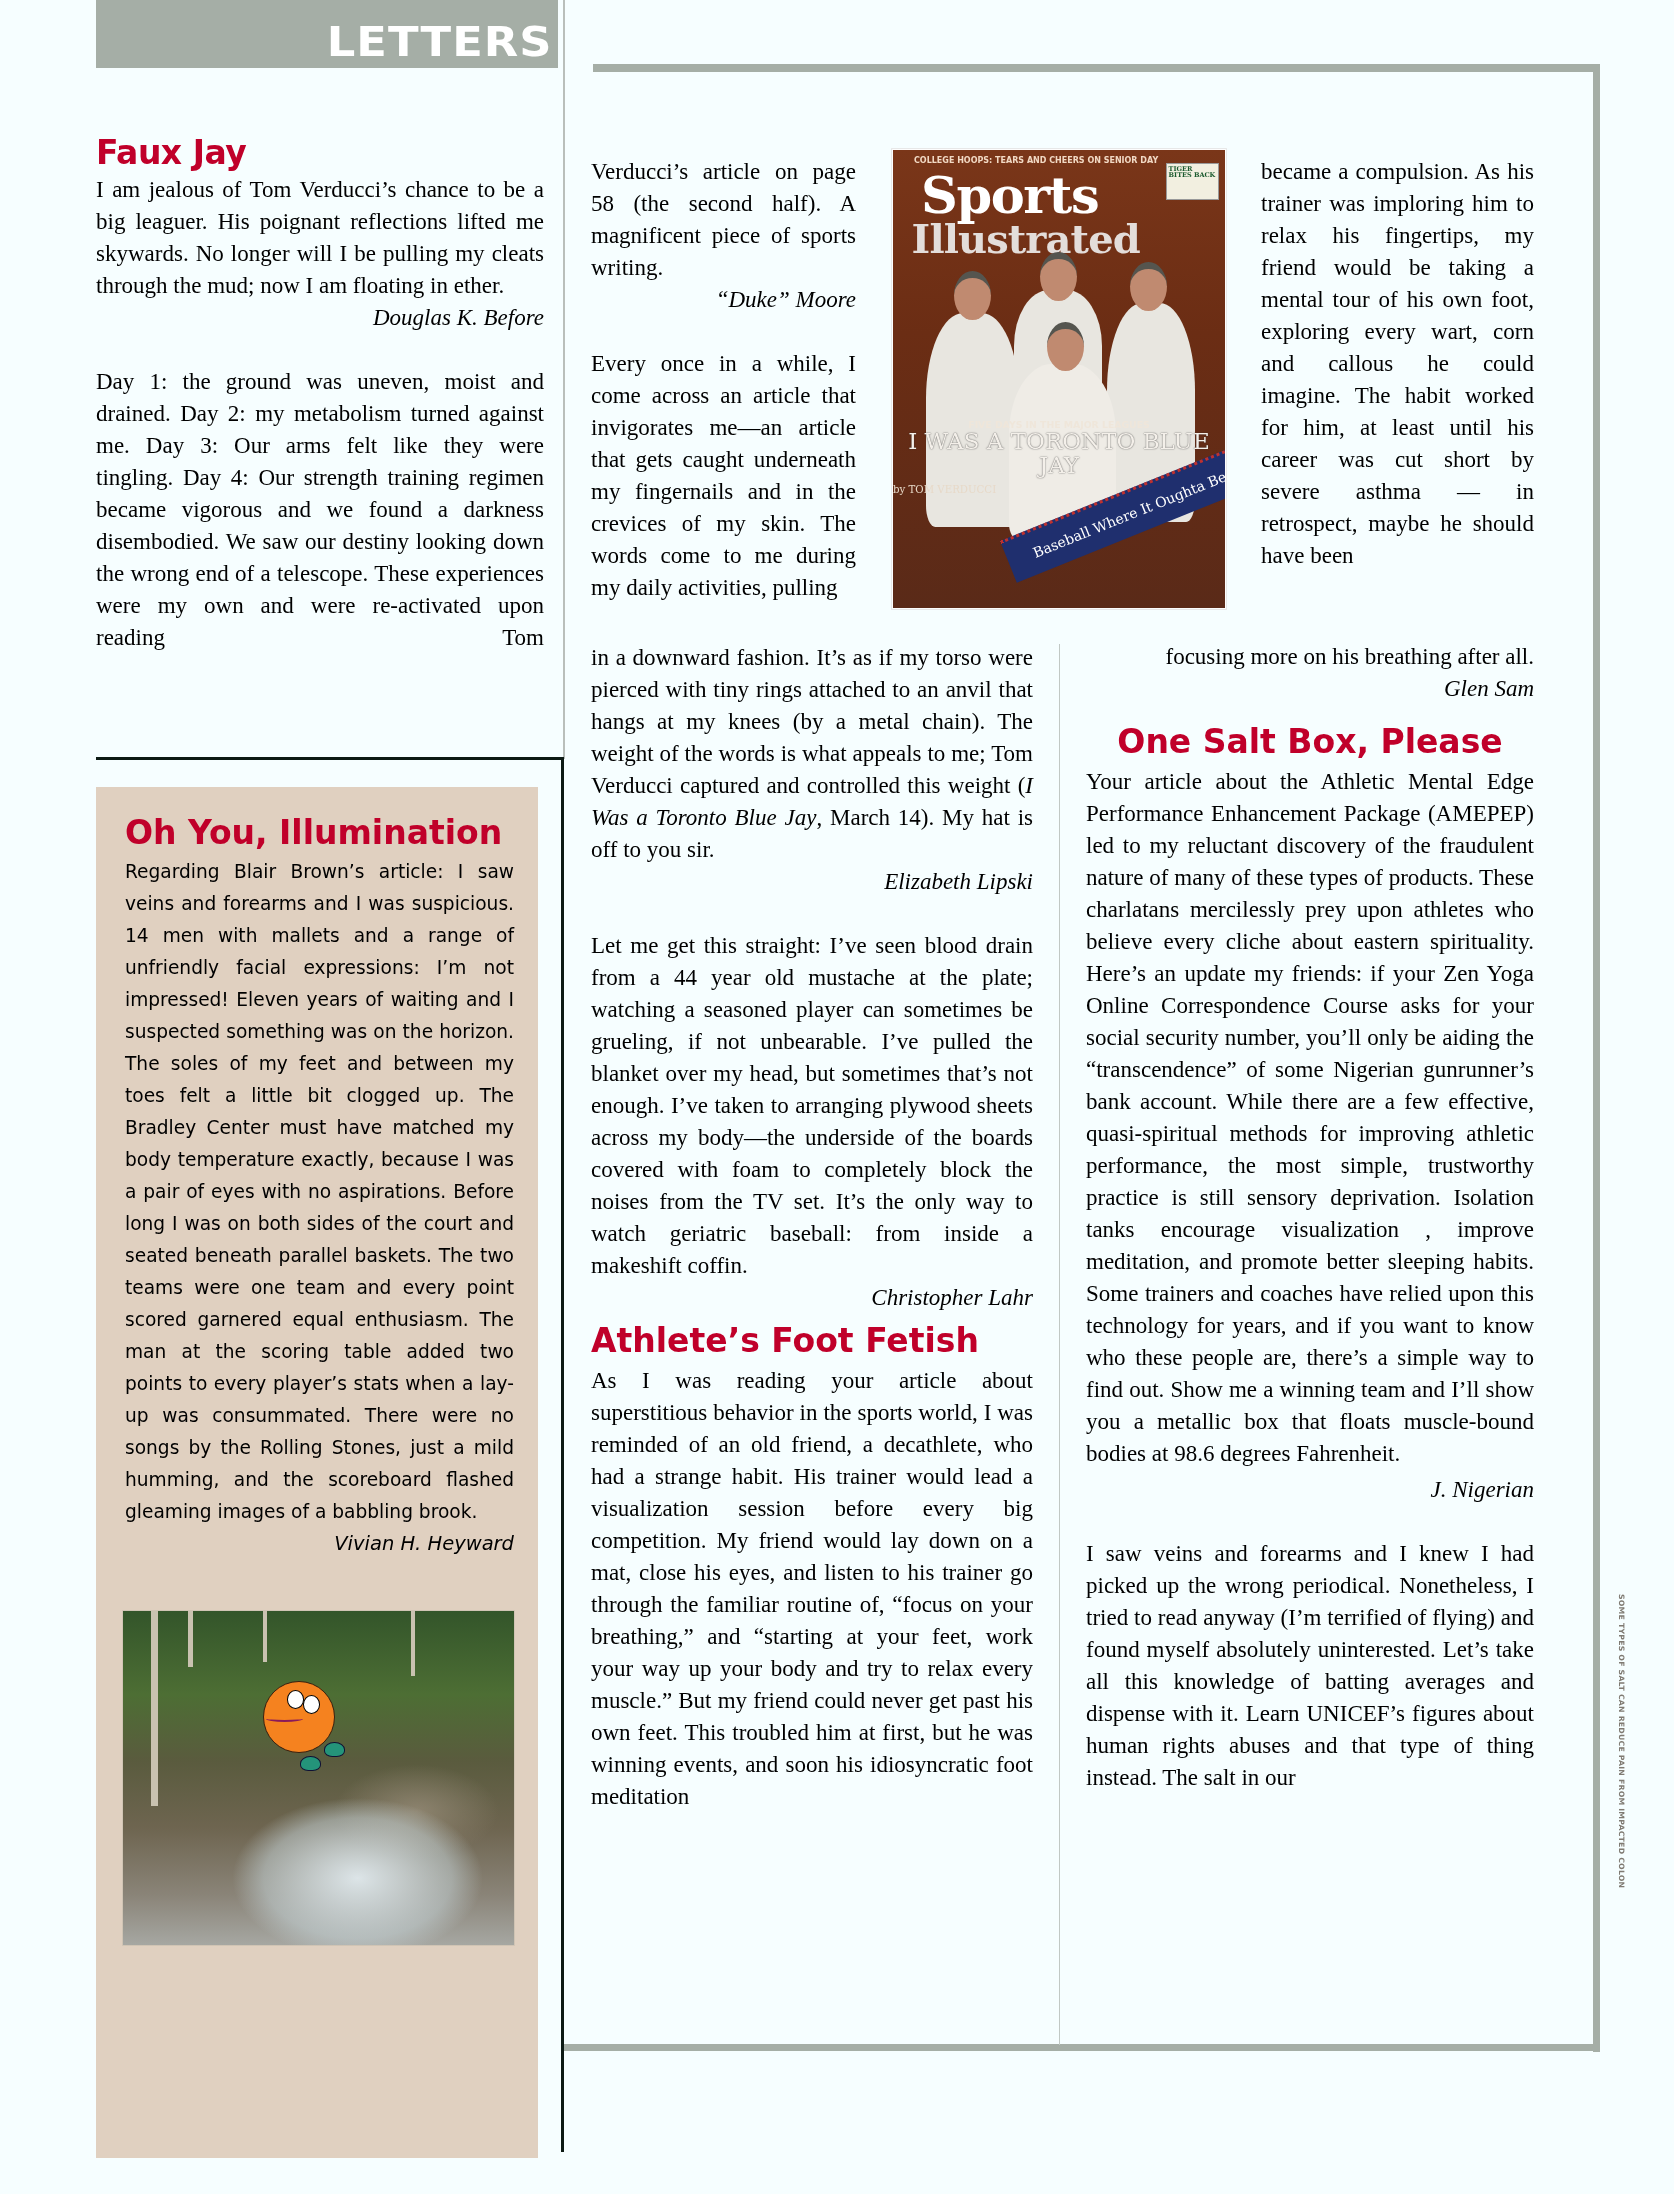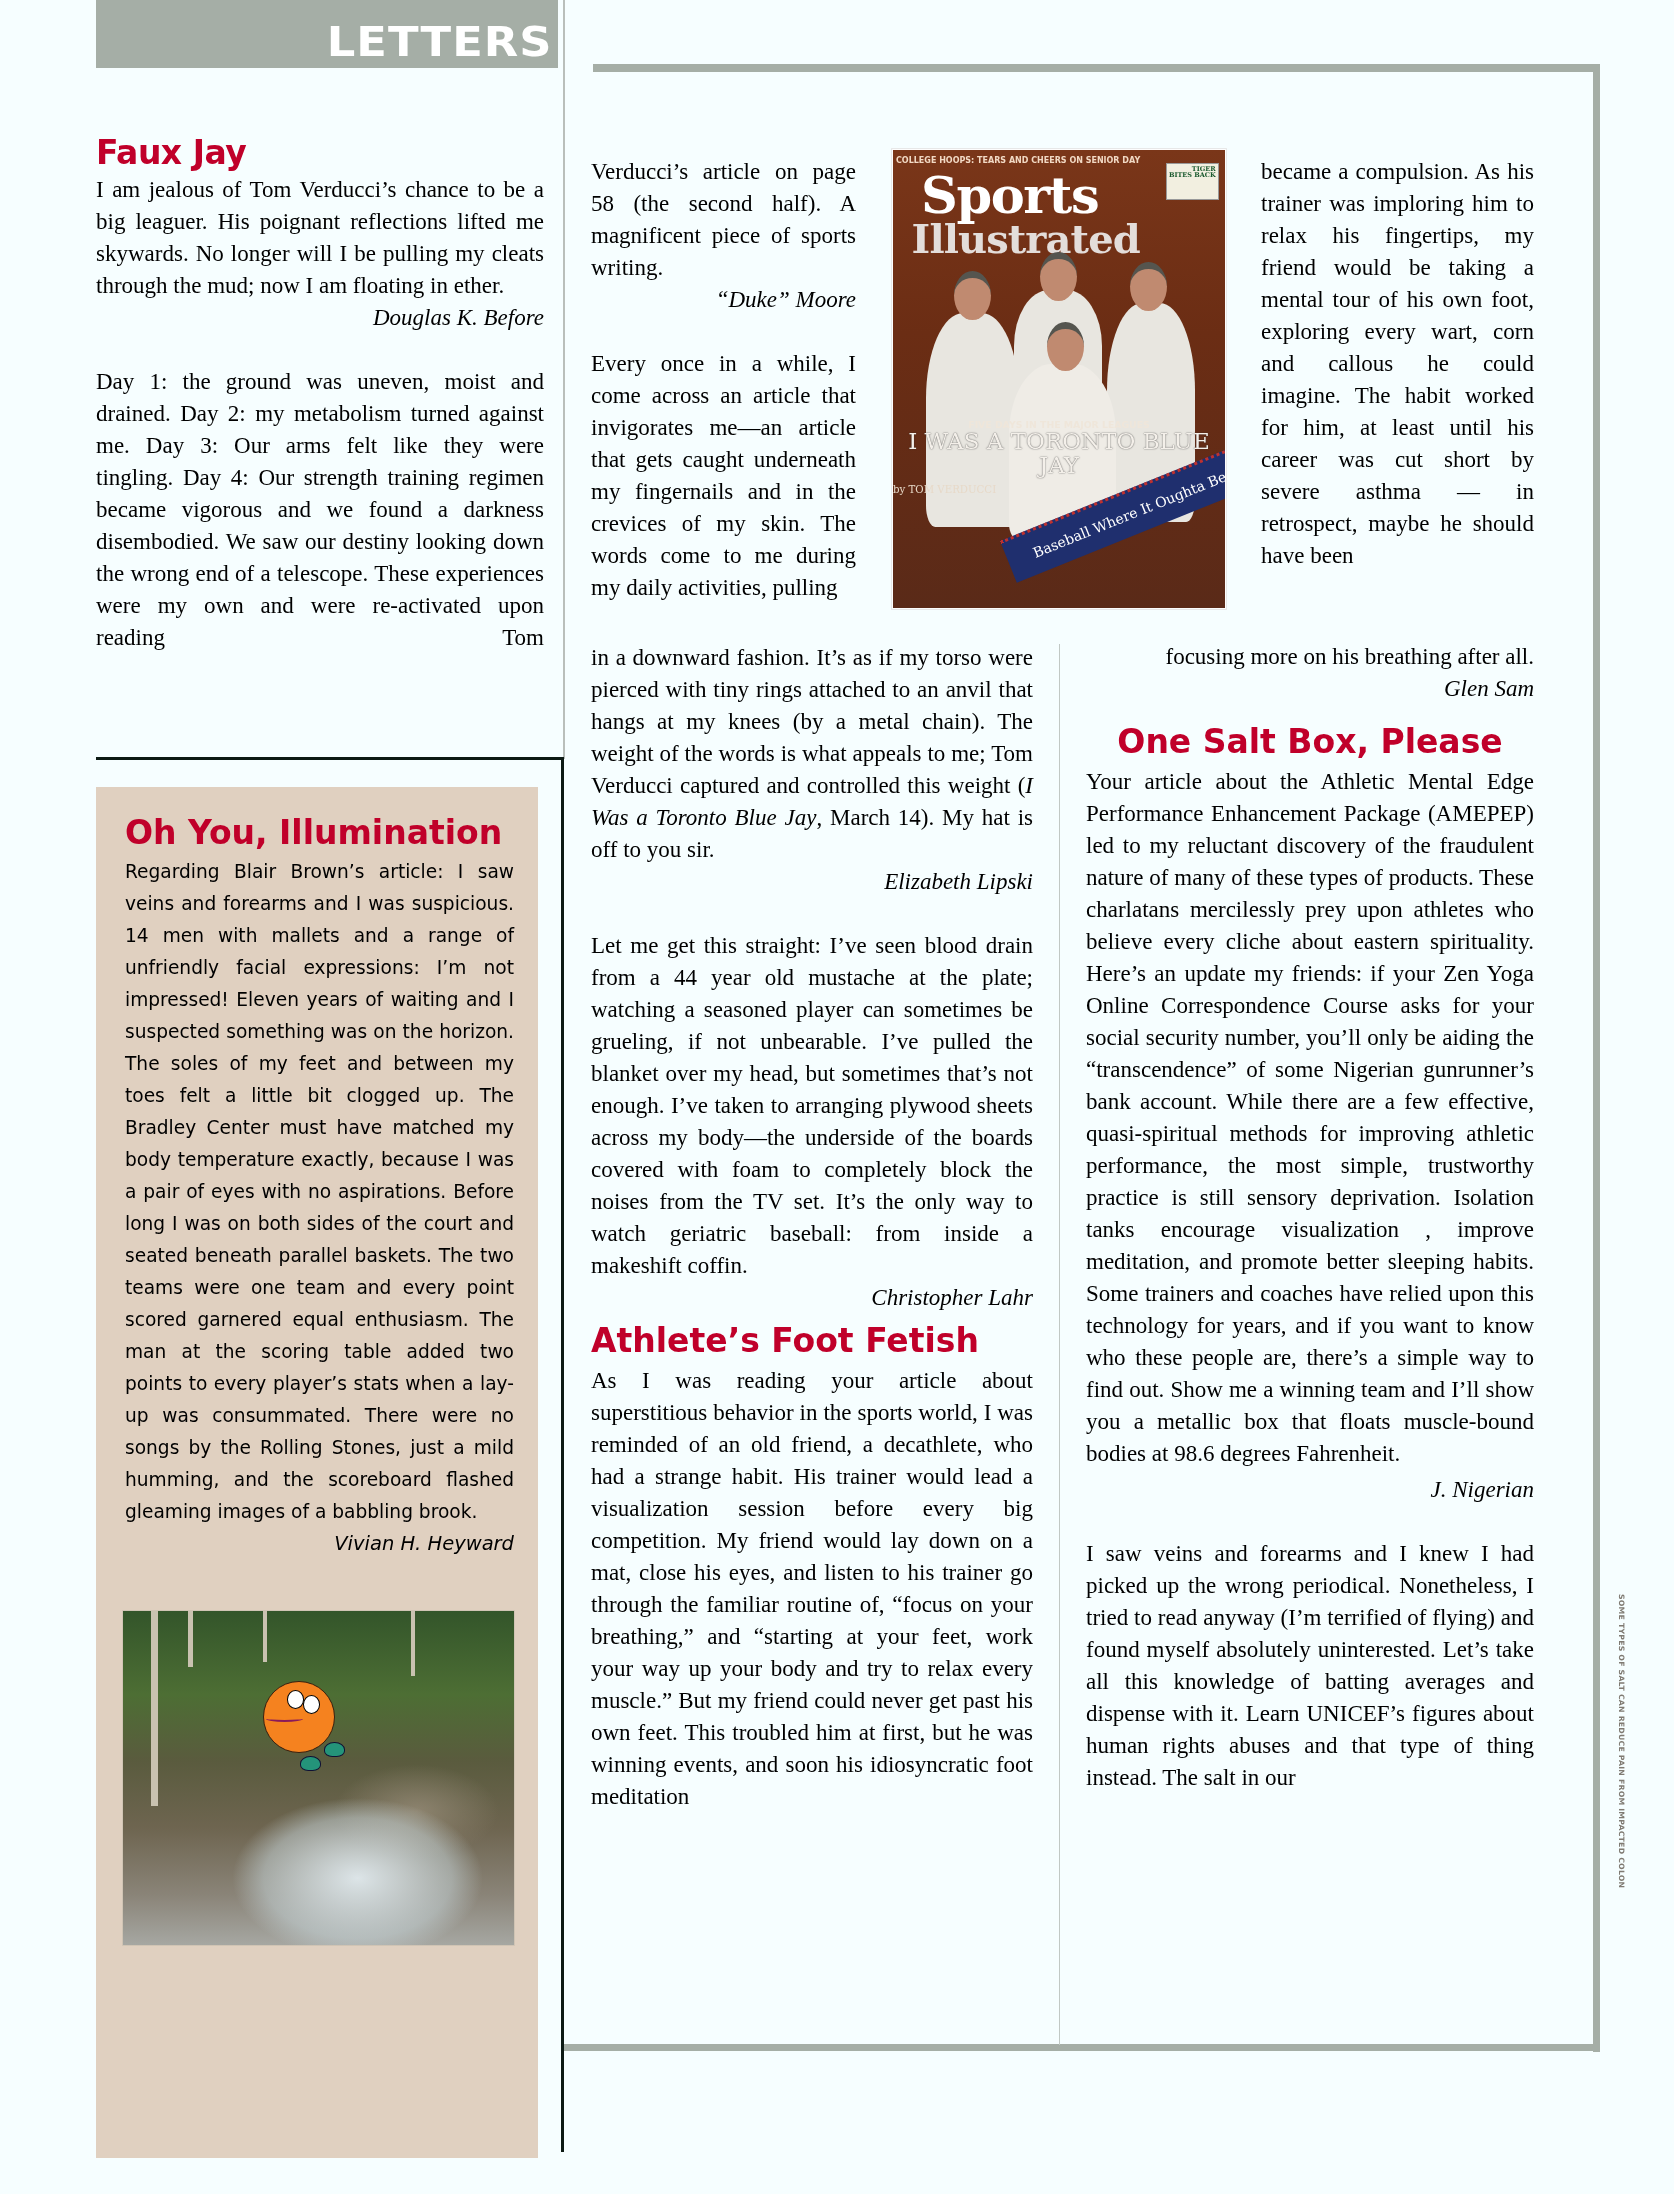--- a/index.html
+++ b/index.html
@@ -69,30 +69,30 @@
   
   .mid-top { left:591px; top:156px; width:265px; }
   .mid-flow { left:591px; top:642px; width:442px; }
   .mid-flow .heading { font-size:33px; margin:9.3px 0 5.6px; }
   .cover {
     left:893px; top:150px; width:332px; height:458px;
     background: linear-gradient(180deg, #7a3619 0%, #6b2d14 40%, #5a2a18 100%);
     box-shadow: 0 0 0 0.9px #fff, 0 0 0 1.9px #e6e6e6;
     overflow:hidden;
   }
-  .cover-top { position:absolute; left:3px; top:5.6px; font-family:"DejaVu Sans", sans-serif; font-weight:bold; font-size:8px; color:#f2d9c4; white-space:nowrap; }
+  .cover-top { position:absolute; left:21px; top:5.6px; font-family:"DejaVu Sans", sans-serif; font-weight:bold; font-size:8px; color:#f2d9c4; white-space:nowrap; }
   .cover-logo { position:absolute; left:28px; top:23px; font-family:"DejaVu Serif", serif; font-weight:bold; font-size:51px; line-height:0.9; color:#fff; letter-spacing:-1.4px; }
   .cover-logo2 { position:absolute; left:18.6px; top:65px; font-family:"DejaVu Serif", serif; font-weight:bold; font-size:40px; color:#f0f0f0; letter-spacing:-0.9px; opacity:0.9; }
   .cover-players { position:absolute; left:28px; top:93px; width:279px; height:298px; }
   .cover-player { position:absolute; background:#e8e6e0; border-radius:40% 40% 10% 10%; }
   .cover-head { position:absolute; background:#c08a70; border-radius:50%; border-top:7.4px solid #55554f; }
   .cover-sub { position:absolute; left:0; width:100%; text-align:center; top:269px; font-family:"DejaVu Sans", sans-serif; font-weight:bold; font-size:9.3px; color:#efe6da; }
   .cover-headline { position:absolute; left:0; width:100%; text-align:center; top:279px; font-family:"DejaVu Serif", serif; font-size:23px; line-height:24px; color:#f4f0ea; text-shadow:0 0 1.4px #333; }
   .cover-byline { position:absolute; left:0; width:100%; text-align:left; top:334px; font-family:"DejaVu Serif", serif; font-size:10.2px; color:#e7d9c8; }
-  .cover-inset { position:absolute; right:6.5px; top:13px; width:47px; height:31px; background:#f2efe0; border:0.5px solid #999; font-family:"DejaVu Serif", serif; color:#1b5a2e; font-size:6.5px; line-height:6.5px; padding:1.9px; font-weight:bold;text-align:right; }
+  .cover-inset { position:absolute; right:6.5px; top:13px; width:47px; height:31px; background:#f2efe0; border:0.5px solid #999; font-family:"DejaVu Serif", serif; color:#1b5a2e; font-size:6.5px; line-height:6.5px; padding:1.9px; font-weight:bold; }
   .cover-banner { position:absolute; left:107px; top:391px; width:260px; height:42px; background:#1f2f6e; transform:rotate(-22deg); transform-origin:left top; color:#fff; font-family:"DejaVu Serif", serif; font-size:14px; text-align:center; line-height:42px; border-top:3.7px dotted #c0312f; }
 
   
   .right-top { left:1261px; top:156px; width:273px; }
   .right-flow { left:1086px; top:641px; width:448px; }
   .right-flow .heading { font-size:33px; margin:18.6px 0 6.5px;text-align:center; }
 
   .side-note {
     left:1607px; top:1605px; width:18.6px; height:442px;
     writing-mode:vertical-rl;

